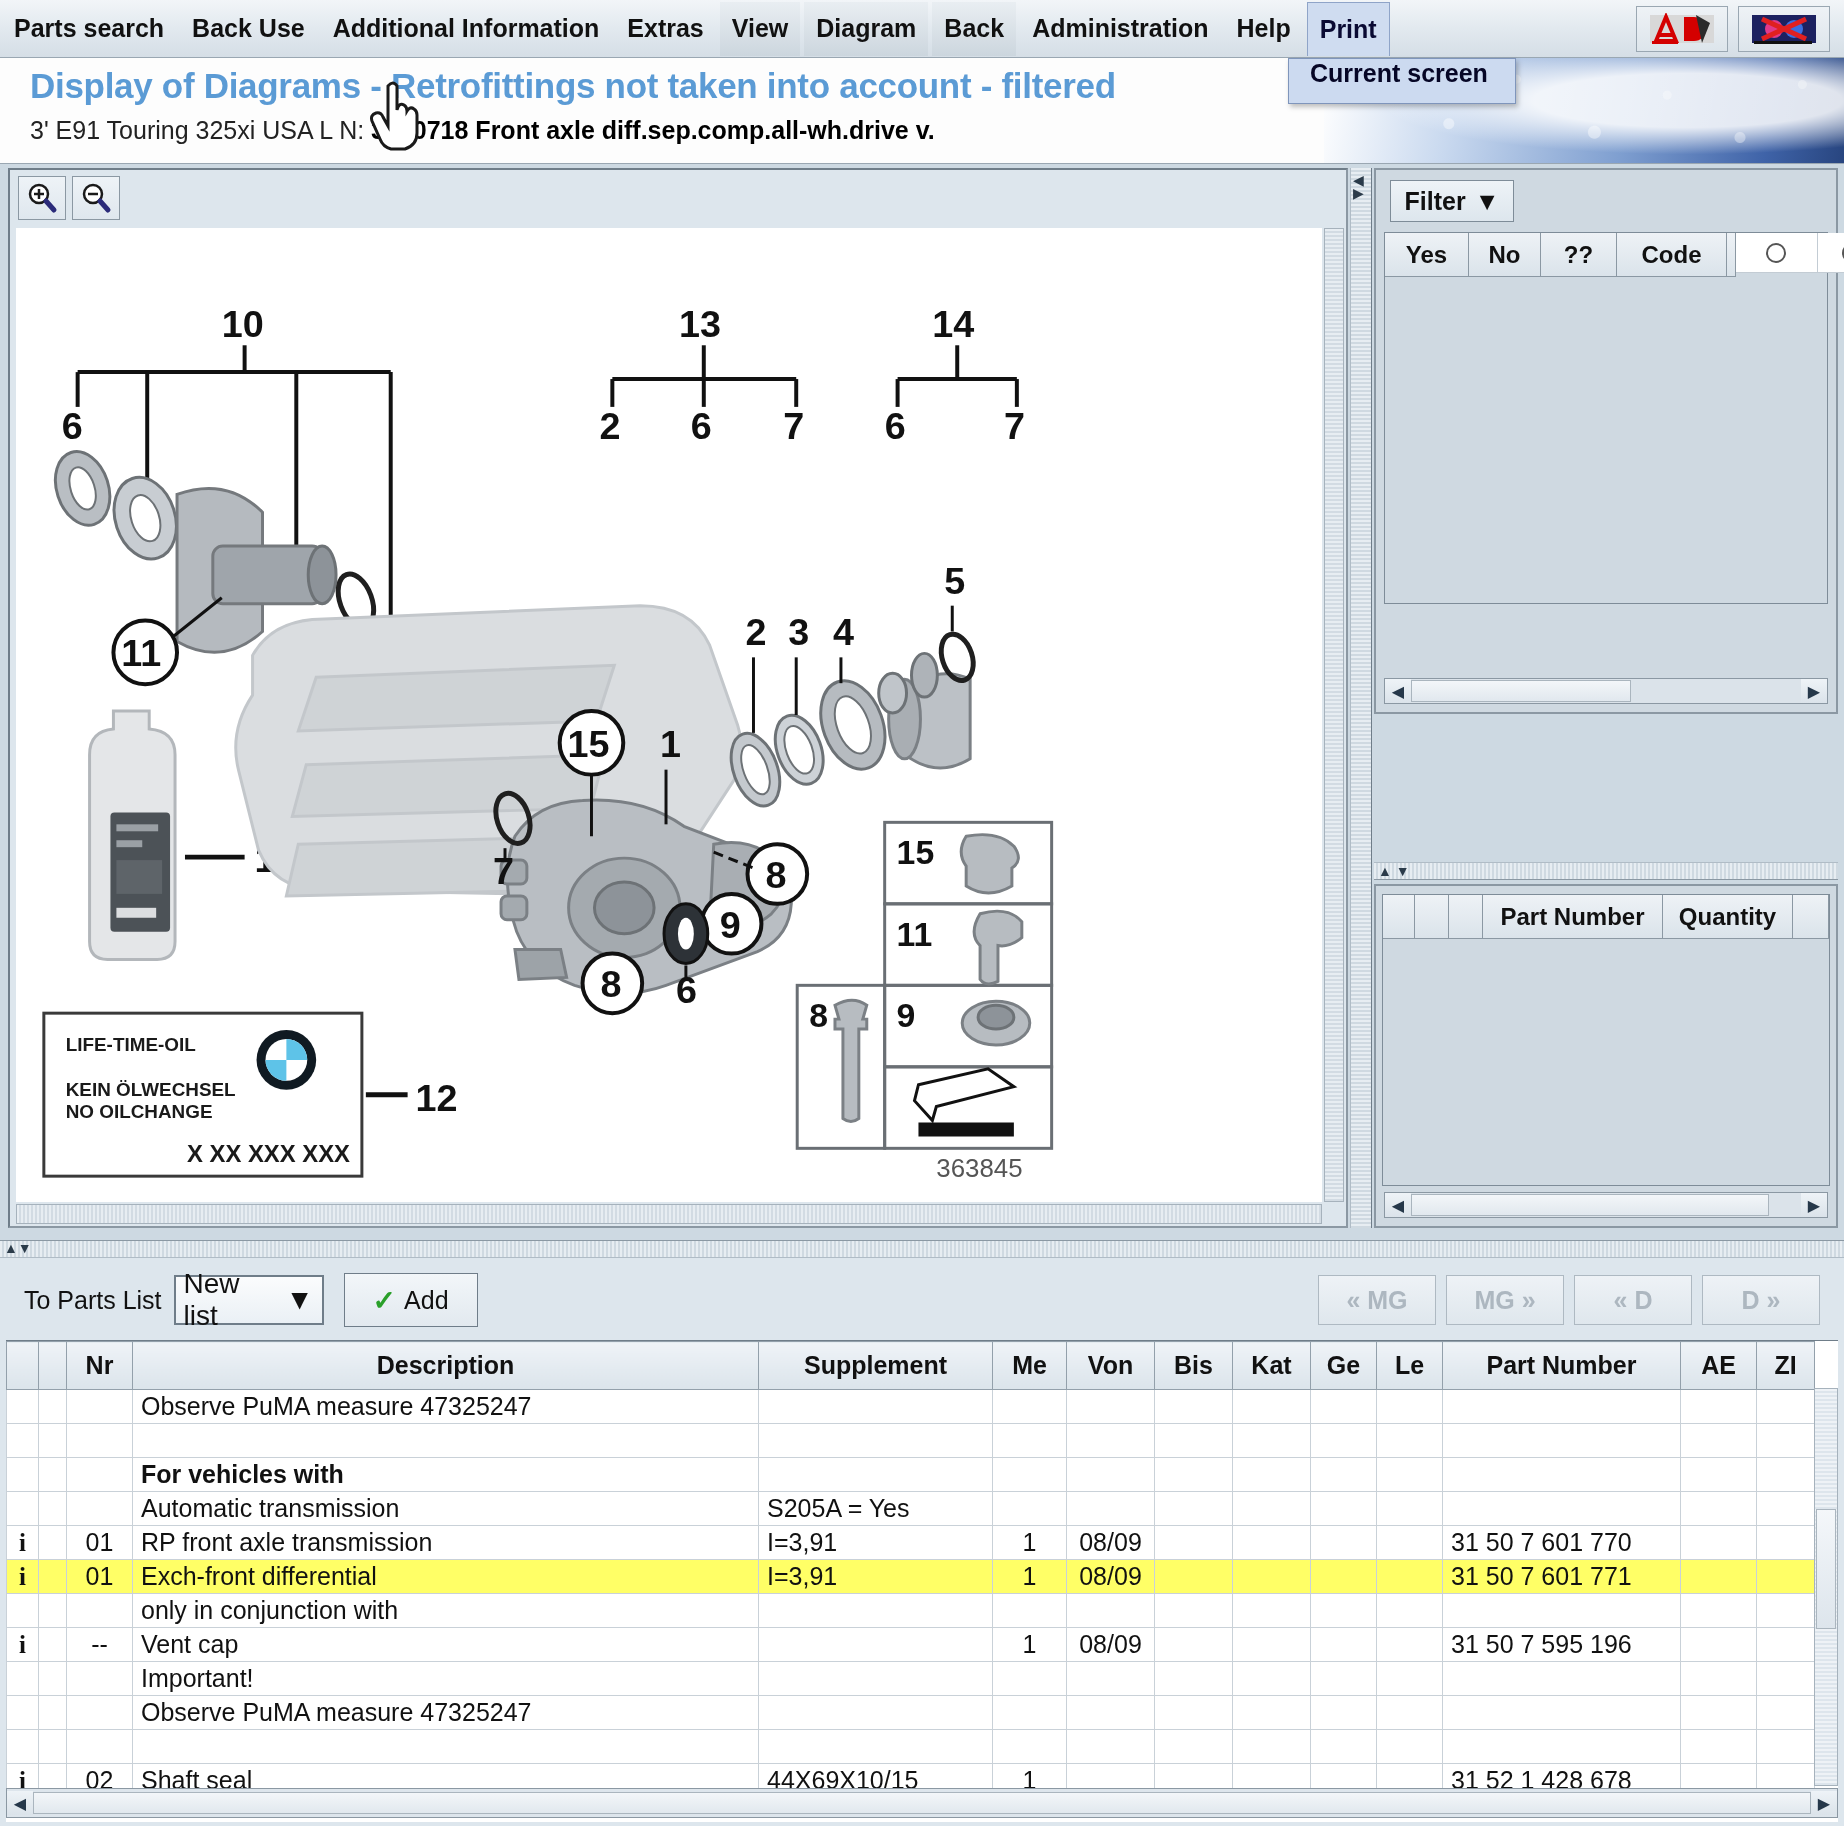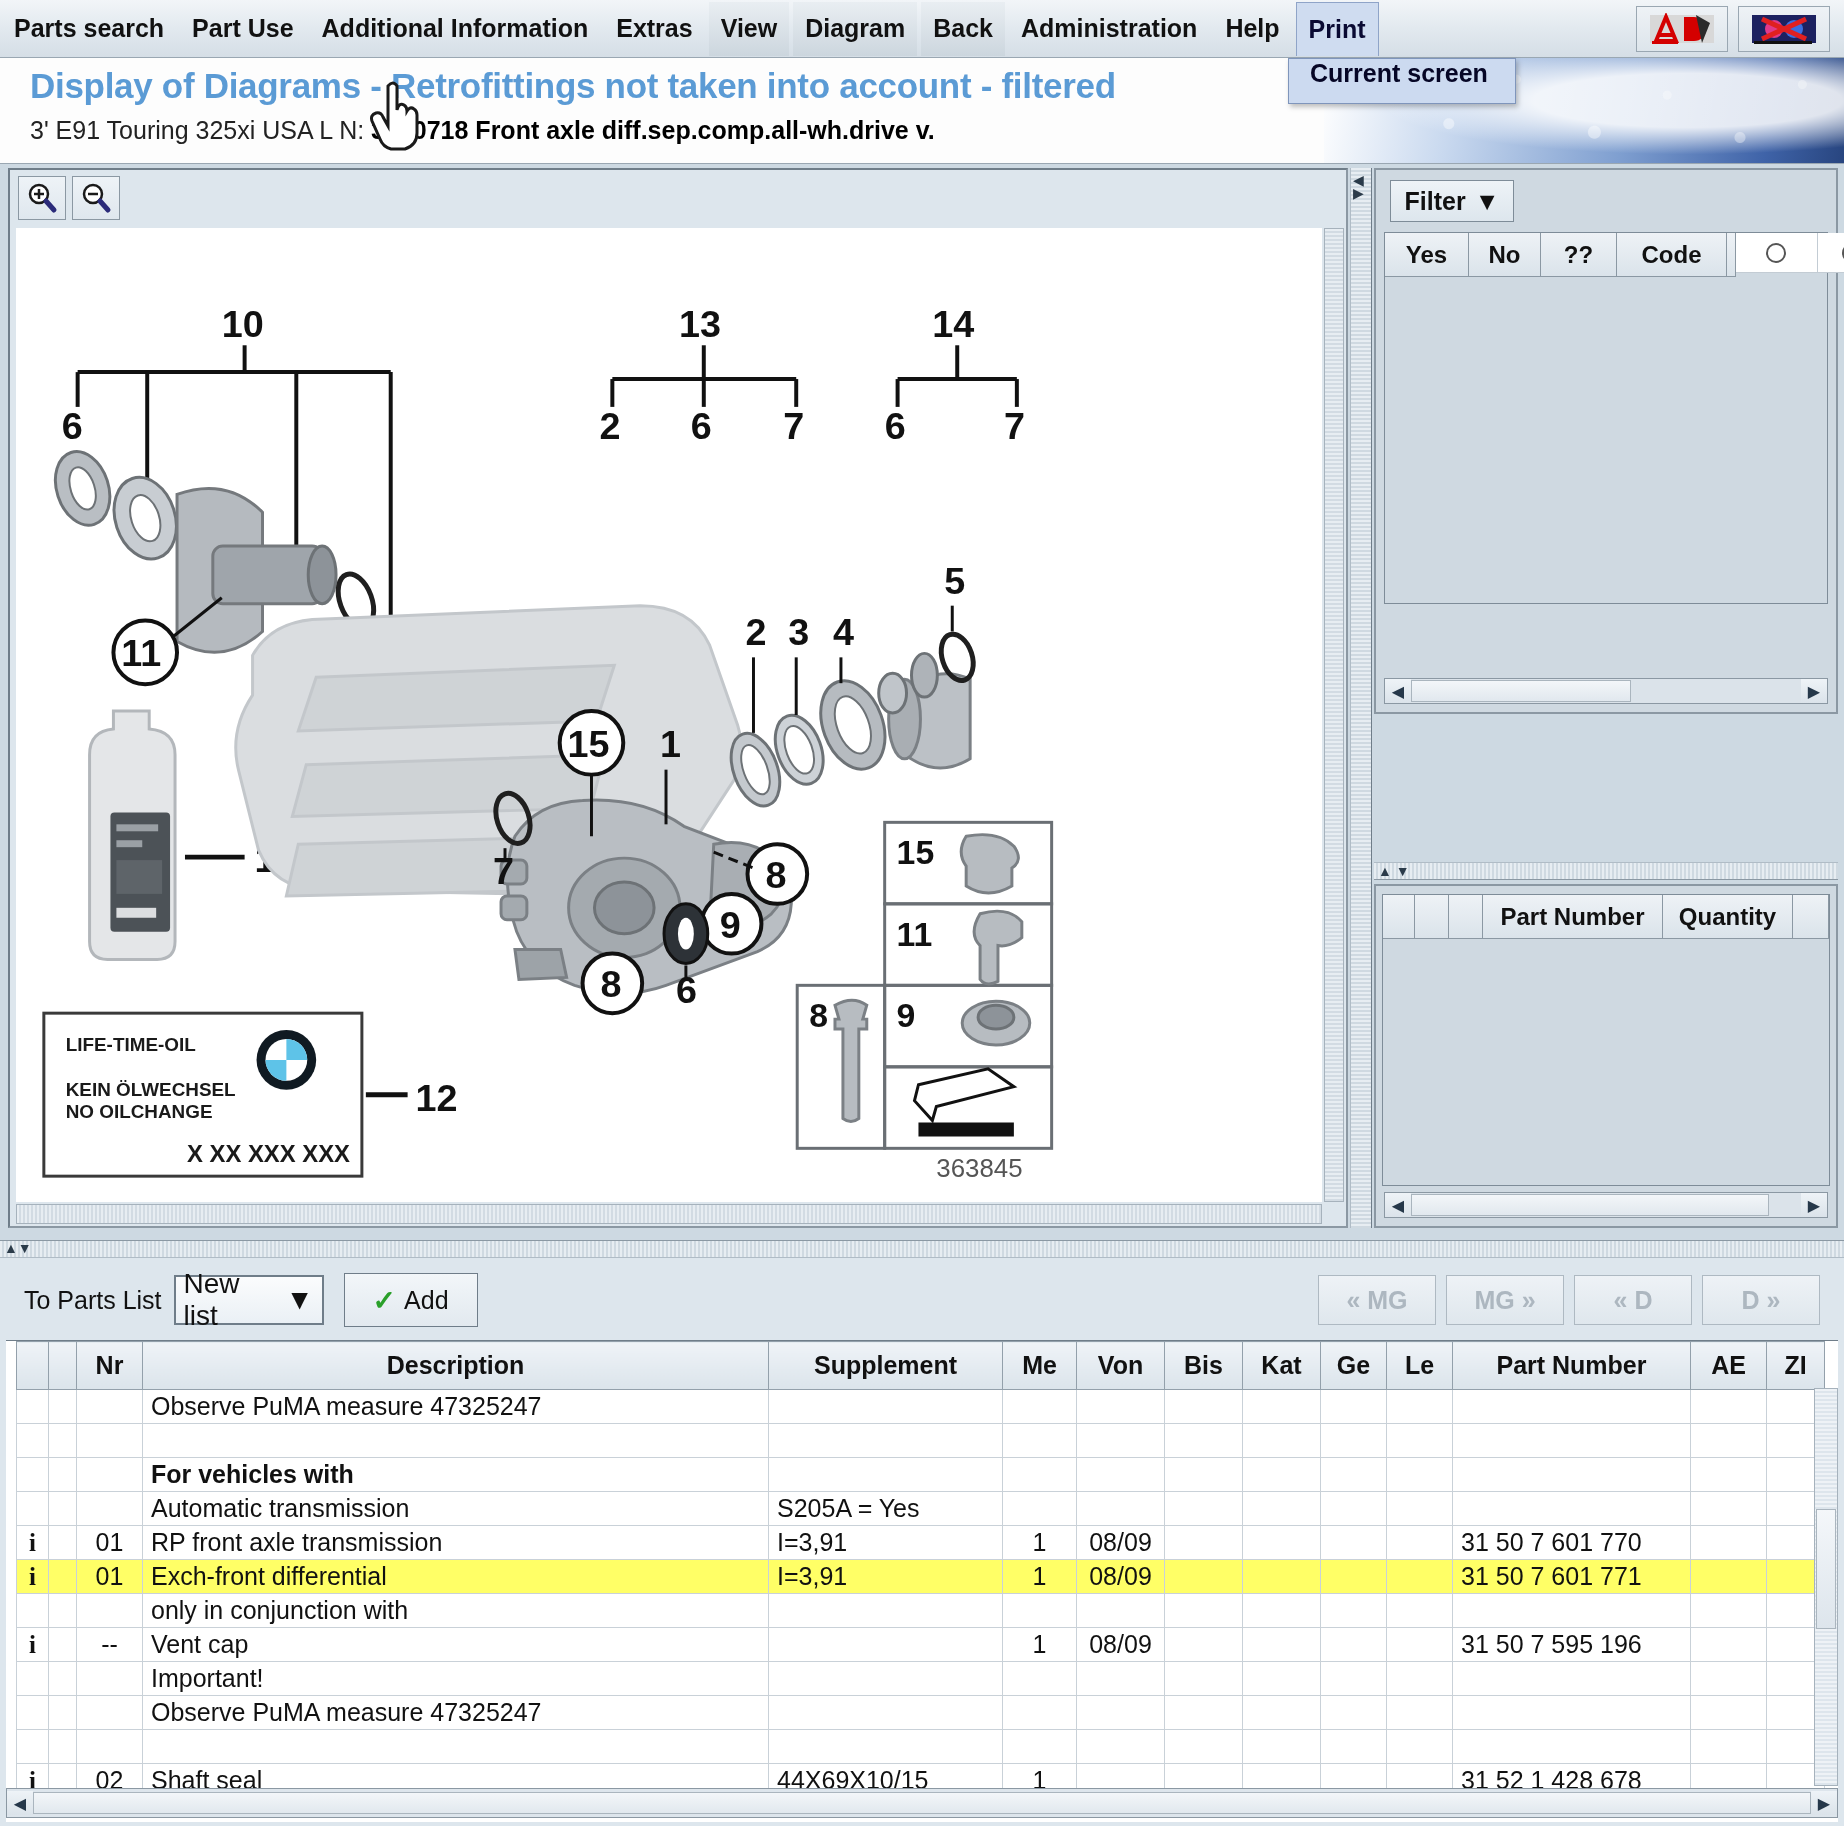--- a/index.html
+++ b/index.html
@@ -246,21 +246,21 @@
     display: flex; align-items: center; justify-content: center;
     font-size: 25px; font-weight: bold; color: #adb7c0;
   }
 
   
   .pt-wrap {
     position: absolute; left: 6px; top: 82px; right: 6px; bottom: 4px;
     border-top: 1px solid #6f7d89;
     background: #fff; overflow: hidden;
   }
-  table.pt { border-collapse: collapse; width: 1808px; table-layout: fixed; margin-left: 10px; }
+  table.pt { border-collapse: collapse; width: 1808px; table-layout: fixed; }
   table.pt th {
     background: linear-gradient(#eff3f7,#dbe4eb);
     border: 1px solid #93a0ab;
     font-size: 25px; font-weight: bold; color: #111;
     height: 48px; padding: 0 4px;
   }
   table.pt td {
     border: 1px solid #c9d1d8;
     font-size: 25px; color: #111;
     height: 34px; padding: 0 8px; white-space: nowrap; overflow: hidden;
@@ -287,21 +287,21 @@
   .dg-lbl { font-family: "Liberation Sans", sans-serif; font-weight: bold; font-size: 19px; fill: #1a1a1a; }
   .dg-code { font-family: "Liberation Sans", sans-serif; font-size: 26px; fill: #555; }
 </style>
 </head>
 <body>
 
 <div id="app">
 
   <div class="menubar">
     <div class="menu-item">Parts search</div>
-    <div class="menu-item">Part Use</div>
+    <div class="menu-item">Back Use</div>
     <div class="menu-item">Additional Information</div>
     <div class="menu-item">Extras</div>
     <div class="menu-item hl-gray">View</div>
     <div class="menu-item hl-gray">Diagram</div>
     <div class="menu-item hl-gray">Back</div>
     <div class="menu-item">Administration</div>
     <div class="menu-item">Help</div>
     <div class="menu-item hl-blue">Print</div>
     <div class="menu-spacer"></div>
     <div class="tool-btn">

